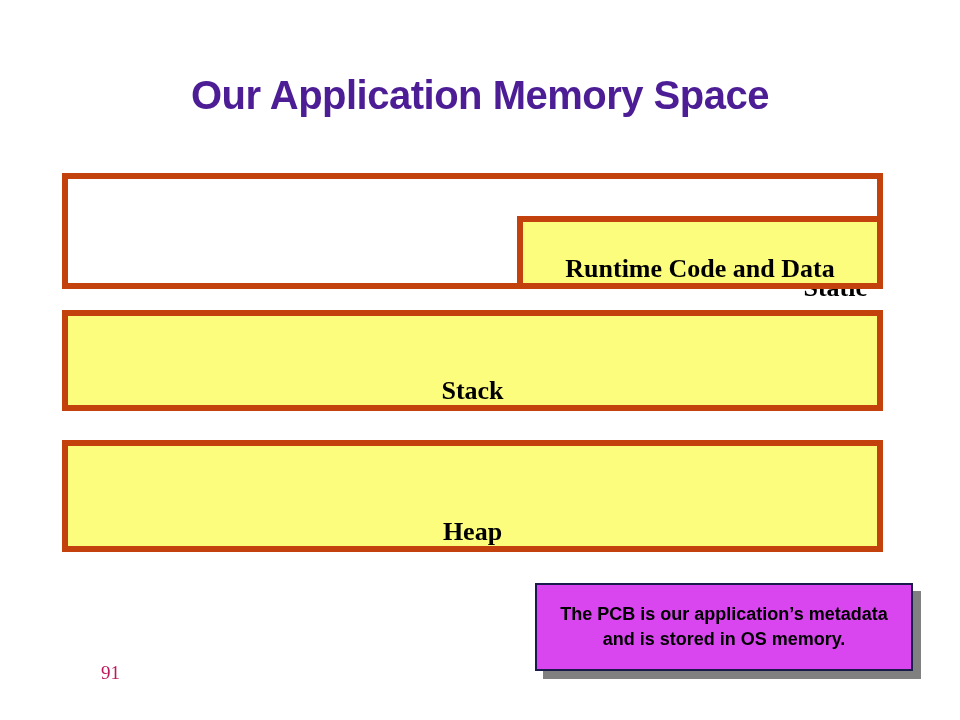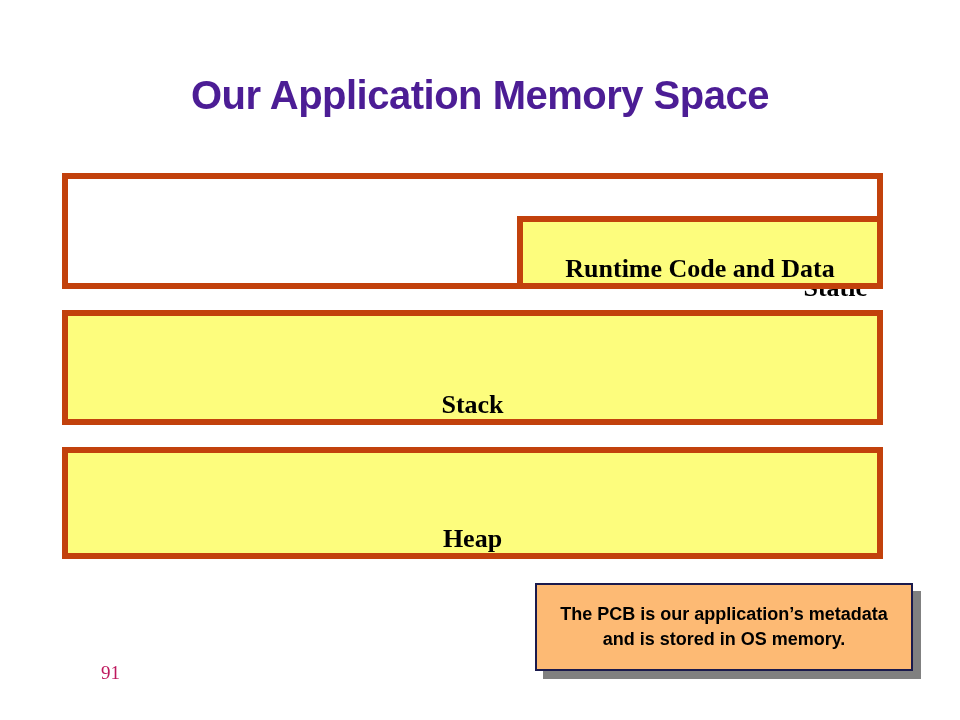--- a/index.html
+++ b/index.html
@@ -82,34 +82,33 @@
     height: 73px;
     background: #fdfd7d;
     z-index: 2;
   }
 
   
   #box-stack {
     left: 62px;
     top: 310px;
     width: 821px;
-    height: 115px;
+    height: 101px;
     background: #fdfd7d;
     z-index: 1;
   }
 
   
   #box-heap {
     left: 62px;
     top: 440px;
     width: 821px;
     height: 112px;
     background: #fdfd7d;
     z-index: 1;
-    margin-top: 7px;
   }
 
   
   #pcb-callout-wrap {
     position: absolute;
     left: 535px;
     top: 583px;
     width: 386px;
     height: 96px;
     z-index: 3;
@@ -122,21 +121,21 @@
     height: 88px;
     background: #808080;
   }
   #pcb-callout {
     position: absolute;
     left: 0;
     top: 0;
     width: 378px;
     height: 88px;
     box-sizing: border-box;
-    background: #fdba74;
+    background: #d946ef;
     border: 2px solid #1a1a4d;
     display: flex;
     align-items: center;
     justify-content: center;
   }
   #pcb-text {
     font-family: "Liberation Sans", sans-serif;
     font-weight: bold;
     font-size: 18px;
     line-height: 25px;

